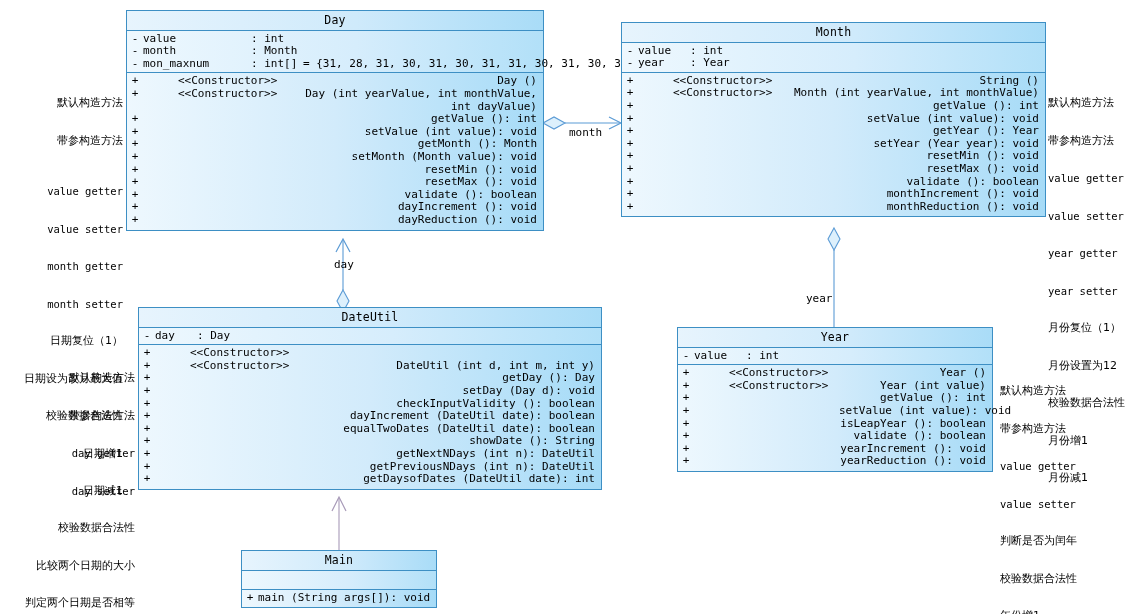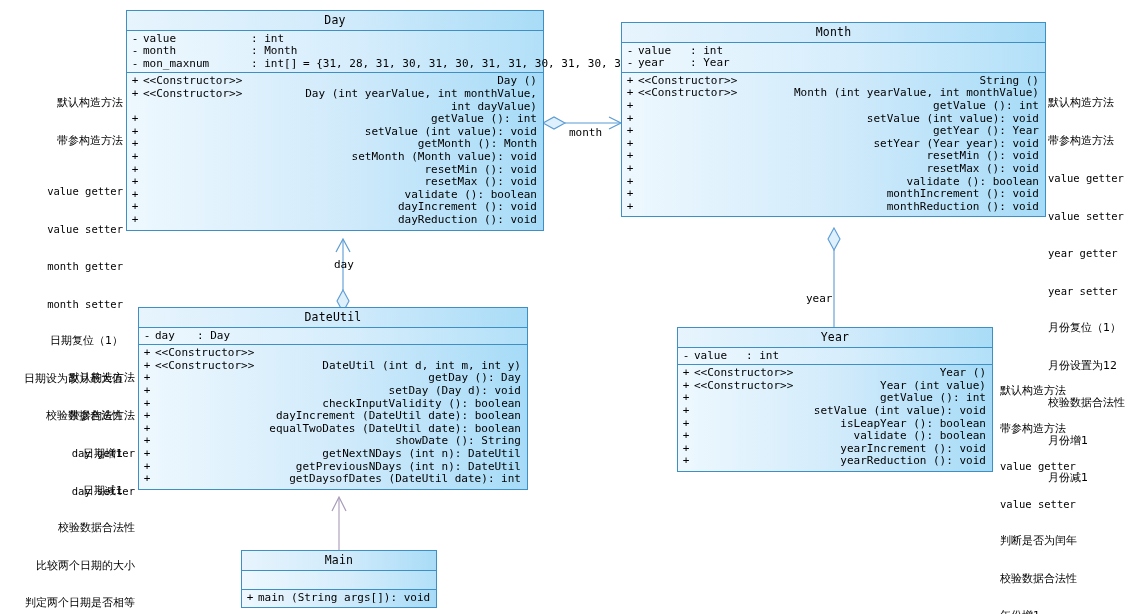--- a/index.html
+++ b/index.html
@@ -56,20 +56,21 @@
   }
   .row.tall { height: auto; }
   .vis {
     width: 16px;
     flex: 0 0 16px;
     text-align: center;
   }
   .stereo {
     flex: 0 0 auto;
     white-space: pre;
+    margin-left: 35px;
   }
   .nm { flex: 1 1 auto; white-space: pre; text-align: right; }
   .ret { flex: 0 0 auto; white-space: pre; padding-right: 6px; }
 
   
   .annot {
     position: absolute;
     font-size: 10.5px;
     line-height: 12.5px;
     color: #000;
@@ -299,21 +300,21 @@
       </div>
       <div class="row">
         <span class="vis">+</span>
         <span class="stereo" style="width:112px;flex:0 0 112px;"></span>
         <span class="nm">monthReduction ()</span>
         <span class="ret">: void</span>
       </div>
     </div>
   </div>
 
-  <div class="uml-class" style="left:138px; top:307px; width:390px;">
+  <div class="uml-class" style="left:138px; top:307px; width:464px;">
     <div class="uml-title">DateUtil</div>
     <div class="uml-attrs">
       <div class="row">
         <span class="vis">-</span>
         <span style="width:42px;flex:0 0 42px;">day</span>
         <span>: Day</span>
       </div>
     </div>
     <div class="uml-ops">
       <div class="row">

